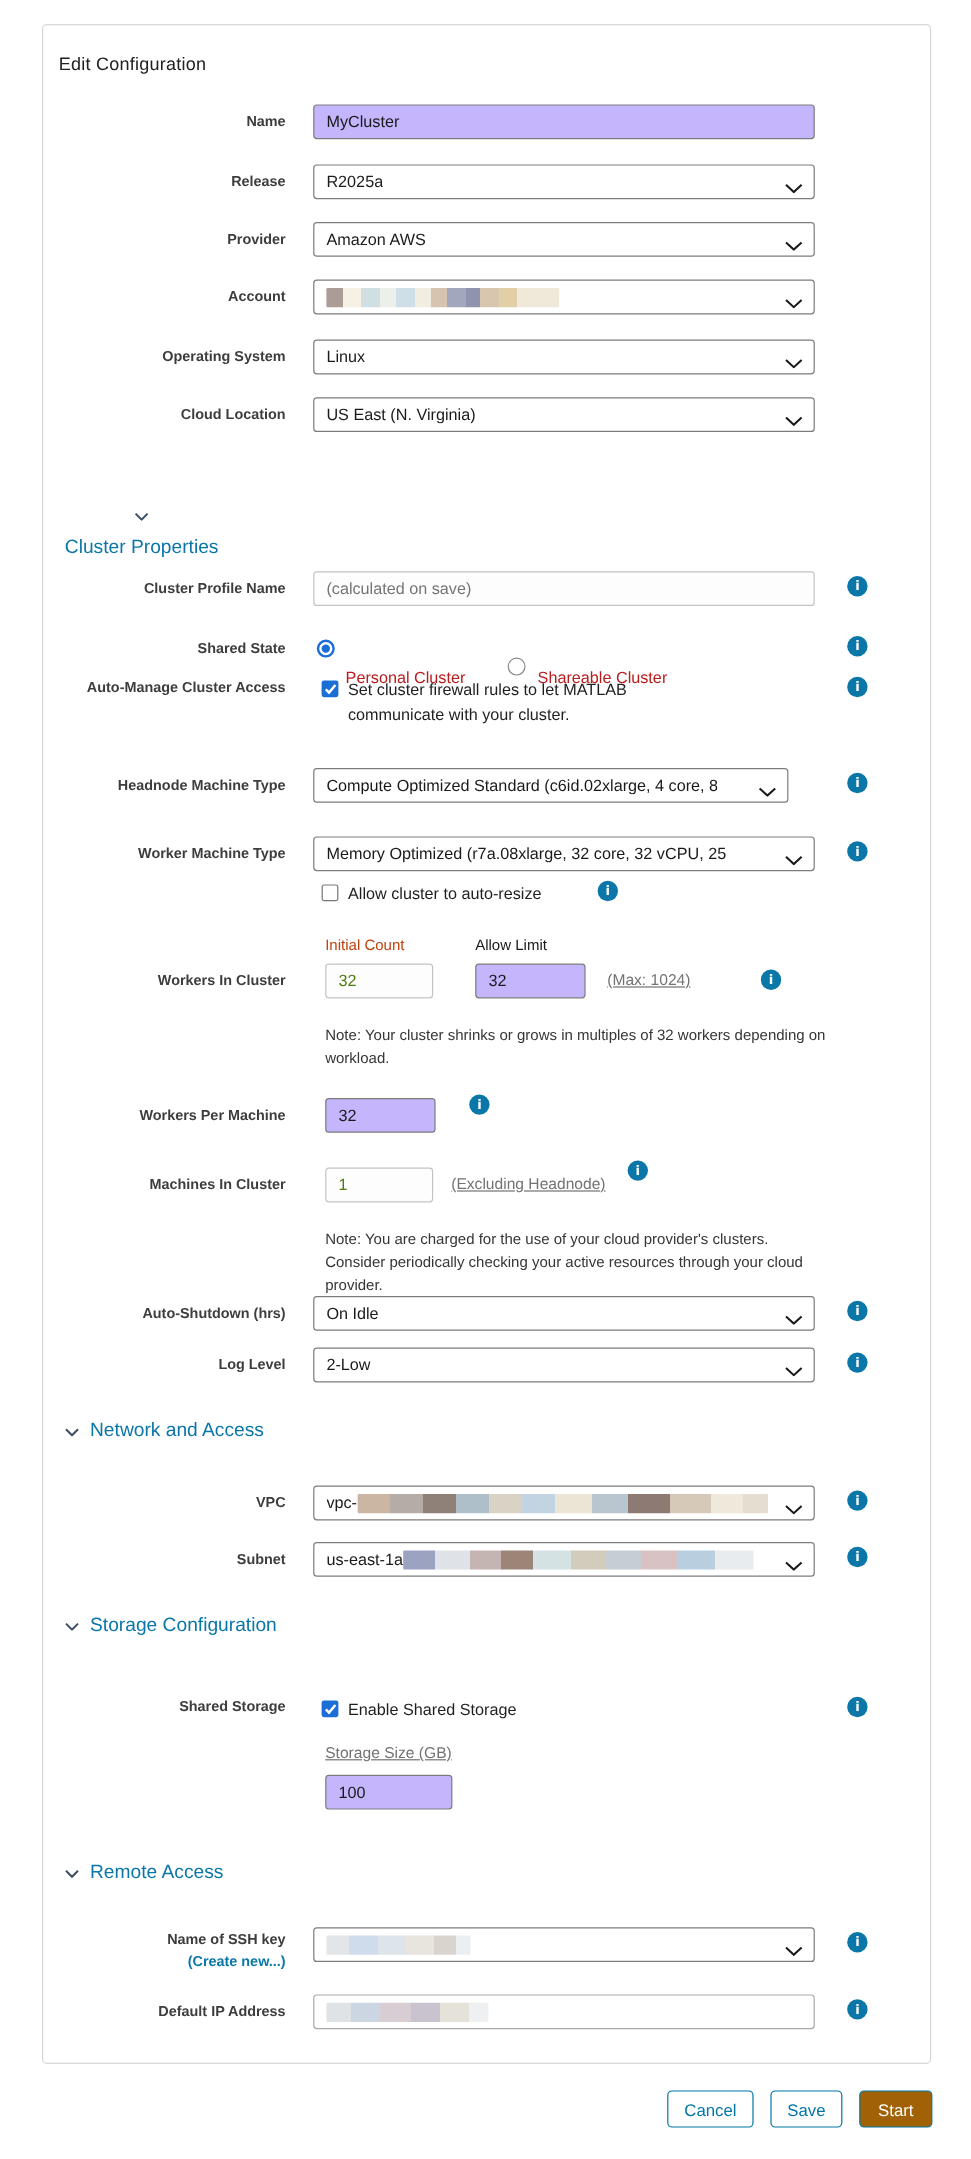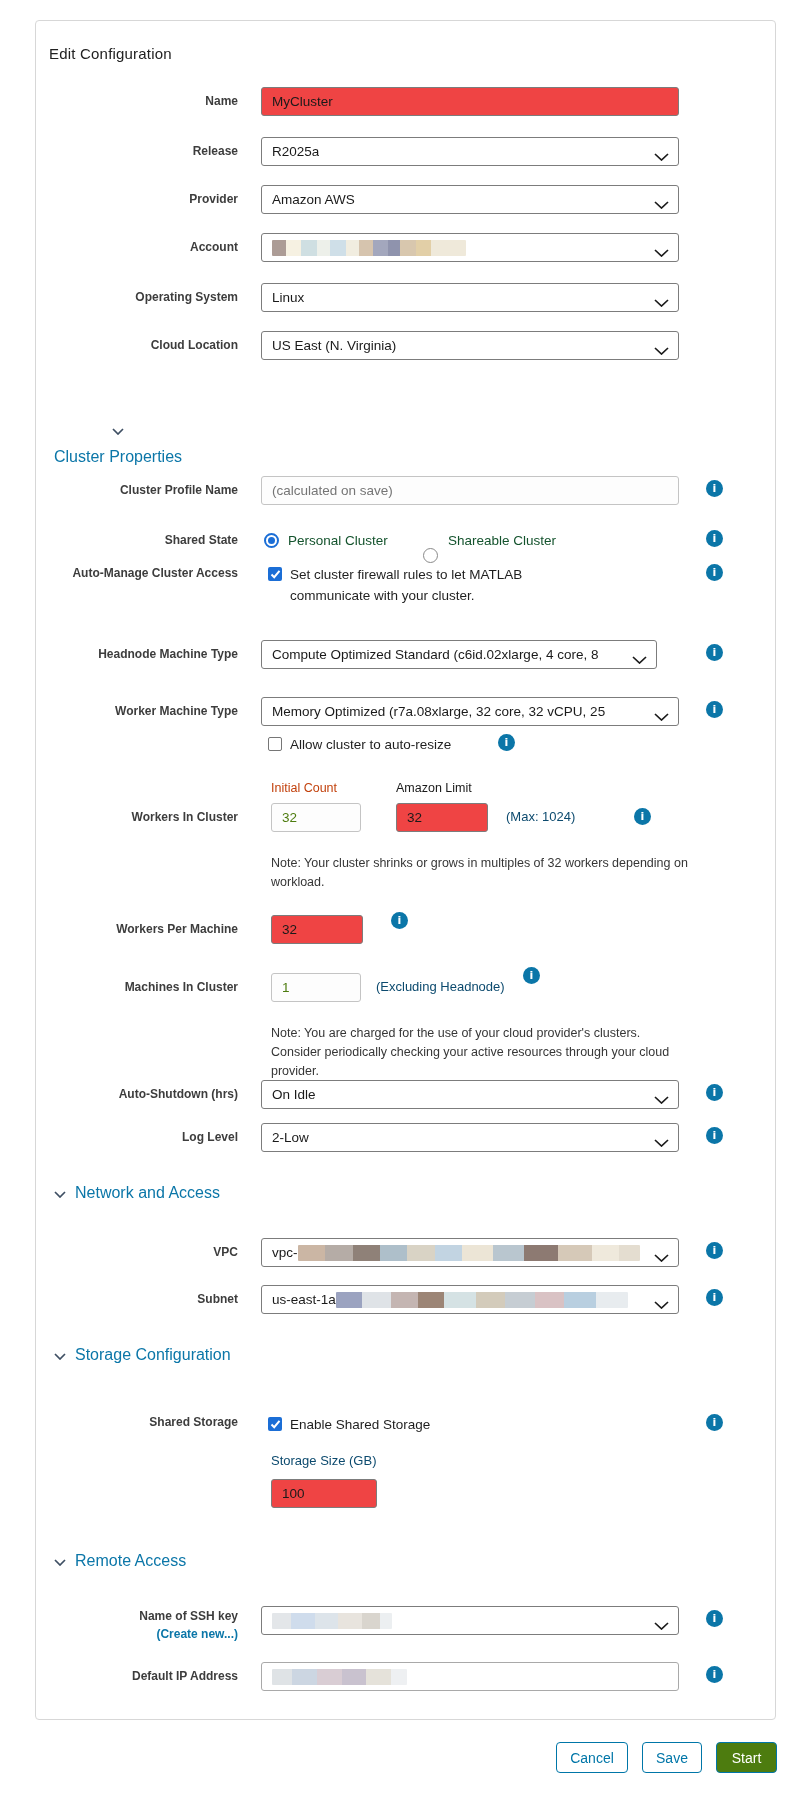--- a/index.html
+++ b/index.html
@@ -13,21 +13,21 @@
   }
   .abs{position:absolute;}
   .card-title{font-size:15px;color:#212121;letter-spacing:.2px;}
   .flabel{
     width:202px;text-align:right;font-size:12px;font-weight:bold;color:#3d3d3d;
     line-height:28px;white-space:nowrap;
   }
   .tinput{
     box-sizing:border-box;height:29px;border:1px solid #7c7c7c;border-radius:3px;
     font-family:"Liberation Sans",sans-serif;font-size:13.5px;color:#1a1a1a;
-    padding:0 10px;background:#ef4444;outline:none;
+    padding:0 10px;background:#c4b5fd;outline:none;
   }
   .tinput:disabled, .tinput.disabled{
     border-color:#c4c4c4;color:#4d7c0f;background:#fdfdfd;
   }
   .select{
     box-sizing:border-box;height:29px;border:1px solid #7c7c7c;border-radius:3px;
     background:#fff;display:flex;align-items:center;padding:0 30px 0 10px;
     font-size:13.5px;color:#1a1a1a;cursor:pointer;position:absolute;
   }
   .select .val{white-space:nowrap;overflow:hidden;flex:0 1 auto;}
@@ -48,38 +48,38 @@
   .radio{
     width:15px;height:15px;border-radius:50%;box-sizing:border-box;
     border:2px solid #1b6ed6;position:relative;background:#fff;
   }
   .radio::after{
     content:"";position:absolute;left:2px;top:2px;width:7px;height:7px;
     border-radius:50%;background:#1b6ed6;
   }
   .radio.off{border:1.5px solid #8a8a8a;}
   .radio.off::after{display:none;}
-  .radio-label{font-size:13.5px;color:#14532d;line-height:16px;}
+  .radio-label{font-size:13.5px;color:#b91c1c;line-height:16px;margin-top:24px;}
   .note{font-size:12.5px;color:#363636;line-height:19px;}
   .subcol-label{font-size:12.5px;line-height:15px;}
-  .suffix{font-size:13px;color:#0c4a6e;line-height:28px;white-space:nowrap;}
+  .suffix{font-size:13px;color:#737373;line-height:28px;white-space:nowrap;text-decoration:underline;}
   .redact{display:inline-block;height:16px;border-radius:1px;}
   .rx-account{background:linear-gradient(90deg,#ac9c96 0 7%,#f6f1e2 7% 15%,#cfdfe2 15% 23%,#edf0ea 23% 30%,#cfdfe8 30% 38%,#f1ede0 38% 45%,#d6c4ae 45% 52%,#a3a7bd 52% 60%,#8f93ad 60% 66%,#d8c7ae 66% 74%,#e2cfa7 74% 82%,#efe9da 82% 100%);}
   .rx-vpc{background:linear-gradient(90deg,#cbb6a4 0 8%,#b5aca6 8% 16%,#8f8178 16% 24%,#aebfca 24% 32%,#d9d3c5 32% 40%,#c2d4e2 40% 48%,#ece5d6 48% 57%,#b9c6cf 57% 66%,#8d7a72 66% 76%,#d6c9b8 76% 86%,#efe9dc 86% 94%,#e4ddd0 94% 100%);}
   .rx-subnet{background:linear-gradient(90deg,#9ba3c0 0 9%,#dfe3e7 9% 19%,#c4b5b2 19% 28%,#9c8576 28% 37%,#d5e2e4 37% 48%,#d3cbbb 48% 58%,#c6cdd3 58% 68%,#d9c2c4 68% 78%,#b9cfe0 78% 89%,#e8ecef 89% 100%);}
   .rx-ssh{background:linear-gradient(90deg,#e3e6e9 0 16%,#cfdcec 16% 36%,#dde4ea 36% 55%,#e8e4de 55% 75%,#d9d5ce 75% 90%,#eceff1 90% 100%);}
   .rx-ip{background:linear-gradient(90deg,#dfe3e6 0 15%,#ccd6e2 15% 33%,#d9cdd4 33% 52%,#c9c2cf 52% 70%,#e5e2da 70% 88%,#eef0f2 88% 100%);}
   .link{font-size:12px;font-weight:bold;color:#0b76a8;}
   .btn{
     box-sizing:border-box;height:31px;border-radius:4px;font-size:14px;
     font-family:"Liberation Sans",sans-serif;display:flex;align-items:center;
     justify-content:center;cursor:pointer;
   }
   .btn.outline{background:#fff;border:1px solid #0076a8;color:#0076a8;}
-  .btn.solid{background:#4d7c0f;border:1px solid #0076a8;color:#fff;}
+  .btn.solid{background:#a16207;border:1px solid #0076a8;color:#fff;}
 </style>
 </head>
 <body>
 
 <div class="card">
 
   <div class="abs card-title" style="left:13px;top:24px;">Edit Configuration</div>
 
   <div class="abs flabel" style="left:0;top:66px;">Name</div>
   <input class="abs tinput" style="left: 225px; top: 66px; width: 418px;" value="MyCluster">
@@ -167,21 +167,21 @@
           <polyline points="1,1 7.5,7 14,1" fill="none" stroke="#1a1a1a" stroke-width="1.7"></polyline>
         </svg></span>
   </div>
   <div class="abs info" style="left:670px;top:680px;">i</div>
 
   <div class="abs cbx unchecked" style="left:232px;top:716px;"></div>
   <div class="abs cbx-label" style="left:254px;top:713px;">Allow cluster to auto-resize</div>
   <div class="abs info" style="left:462px;top:713px;">i</div>
 
   <div class="abs subcol-label" style="left:235px;top:760px;color:#c2410c;">Initial Count</div>
-  <div class="abs subcol-label" style="left:360px;top:760px;color:#1a1a1a;">Amazon Limit</div>
+  <div class="abs subcol-label" style="left:360px;top:760px;color:#1a1a1a;">Allow Limit</div>
   <div class="abs flabel" style="left:0;top:782px;">Workers In Cluster</div>
   <input class="abs tinput" style="left: 235px; top: 782px; width: 90px;" disabled="" value="32">
   <input class="abs tinput" style="left: 360px; top: 782px; width: 92px;" value="32">
   <div class="abs suffix" style="left:470px;top:782px;">(Max: 1024)</div>
   <div class="abs info" style="left:598px;top:787px;">i</div>
   <div class="abs note" style="left:235px;top:833px;width:418px;">Note: Your cluster shrinks or grows in multiples of 32 workers depending on workload.</div>
 
   <div class="abs flabel" style="left:0;top:894px;">Workers Per Machine</div>
   <input class="abs tinput" style="left: 235px; top: 894px; width: 92px;" value="32">
   <div class="abs info" style="left:355px;top:891px;">i</div>

